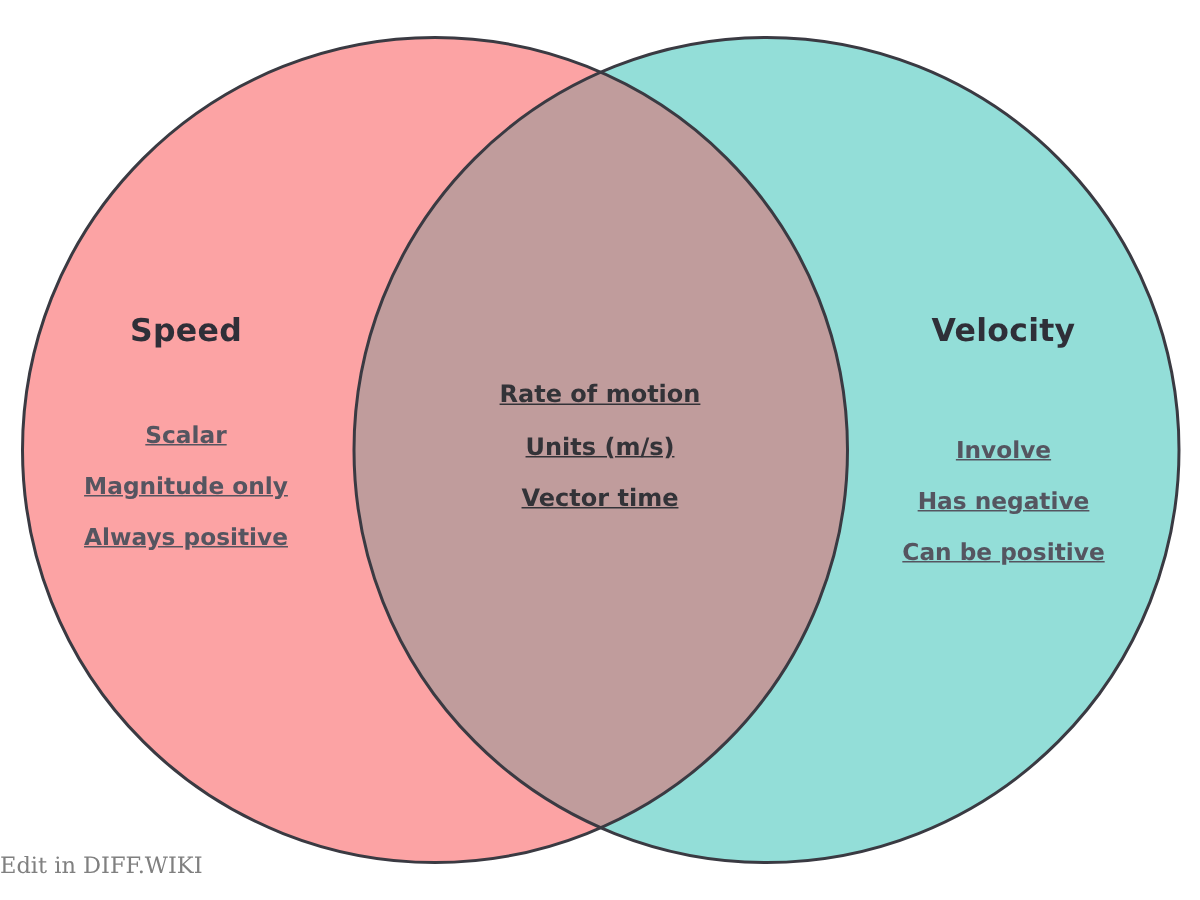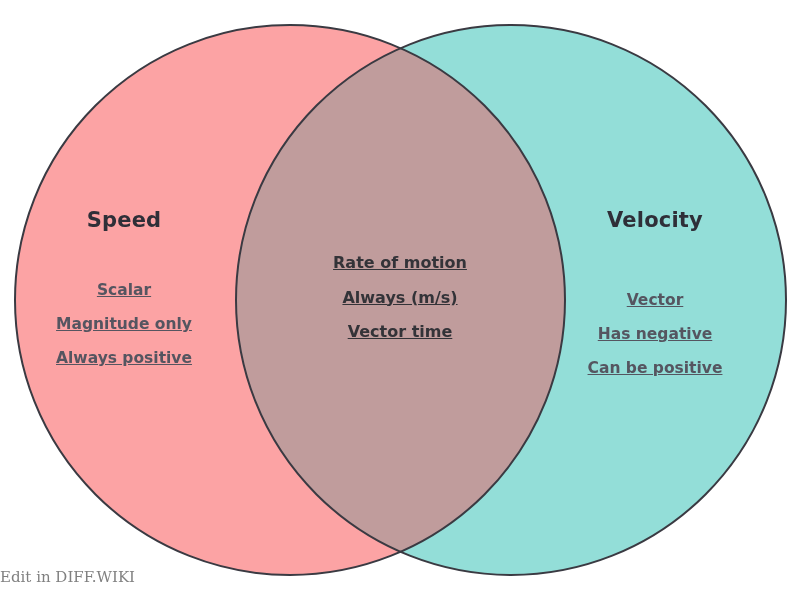--- a/index.html
+++ b/index.html
@@ -64,21 +64,21 @@
   #set-left {
     left: 24px;
     top: 208px;
     width: 200px;
   }
   #set-left .set-items {
     margin-top: 41px;
   }
   
   #set-right {
-    left: 555px;
+    left: 569px;
     top: 208px;
     width: 200px;
   }
   #set-right .set-items {
     margin-top: 51px;
   }
   
   #set-center {
     left: 300px;
     top: 246px;
@@ -132,29 +132,29 @@
       <ul class="set-items">
         <li>Scalar</li>
         <li>Magnitude only</li>
         <li>Always positive</li>
       </ul>
     </div>
 
     <div class="set-group" id="set-center">
       <ul class="set-items">
         <li>Rate of motion</li>
-        <li>Always (m/s)</li>
+        <li>Units (m/s)</li>
         <li>Vector time</li>
       </ul>
     </div>
 
     <div class="set-group" id="set-right">
       <div class="set-title">Velocity</div>
       <ul class="set-items">
-        <li>Vector</li>
+        <li>Involve</li>
         <li>Has negative</li>
         <li>Can be positive</li>
       </ul>
     </div>
 
     <div id="footer-label">Edit in DIFF.WIKI</div>
 
   </div>
 </div>
 

